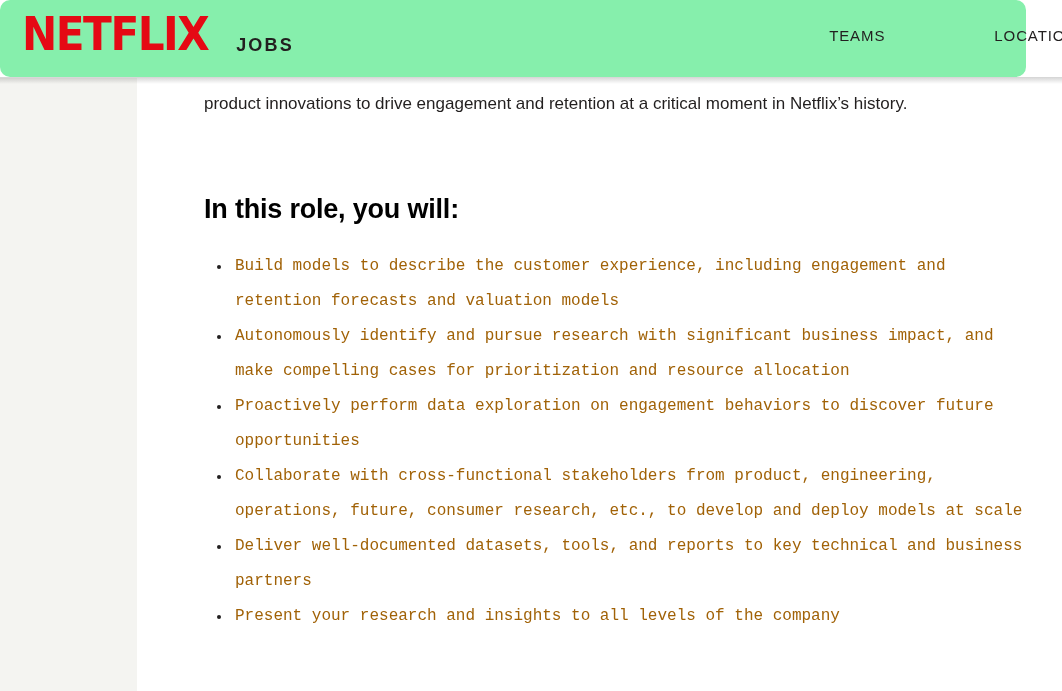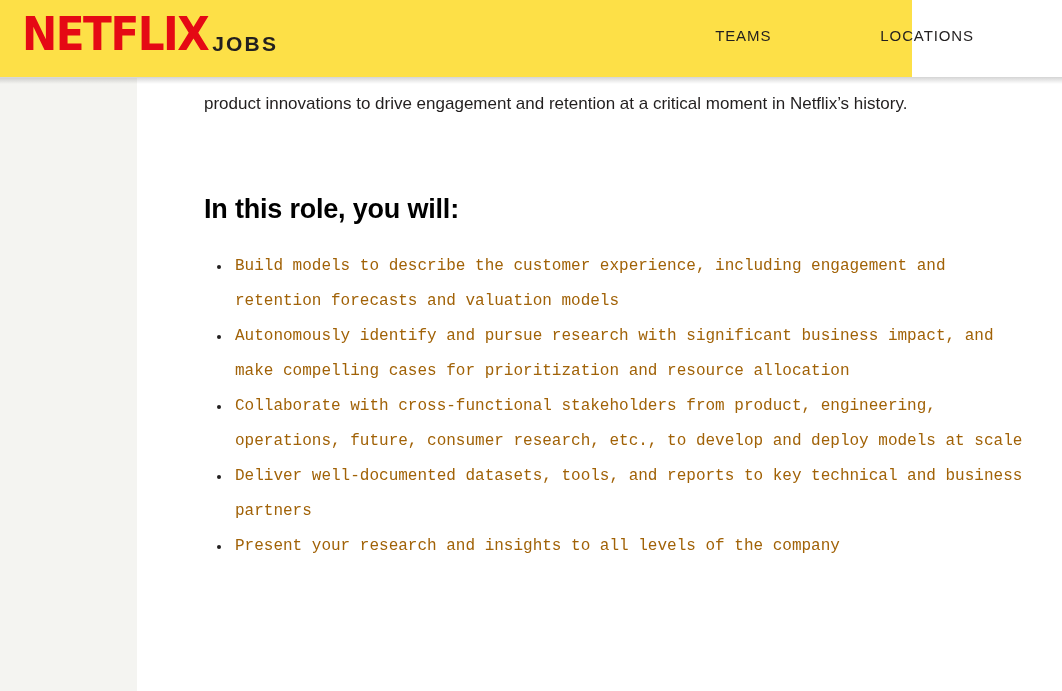--- a/index.html
+++ b/index.html
@@ -13,26 +13,27 @@
   body {
     font-family: "Liberation Sans", sans-serif;
     background: #ffffff;
     position: relative;
   }
 
   
   .header {
     position: absolute;
     top: 0; left: 0;
-    width: 912px;
+    width: 1026px;
     height: 77px;
-    background: #fde047;
+    background: #86efac;
     z-index: 30;
     display: flex;
     align-items: center;
+    border-radius: 10px;
   }
   .header-shadow {
     position: absolute;
     top: 77px; left: 0;
     width: 1062px;
     height: 7px;
     background: linear-gradient(to bottom, rgba(0,0,0,0.17), rgba(0,0,0,0.0));
     z-index: 29;
     pointer-events: none;
   }
@@ -51,24 +52,25 @@
     line-height: 43px;
     letter-spacing: -1.5px;
     color: #E50914;
     transform: scaleY(1.08) scaleX(0.98);
     transform-origin: left bottom;
     white-space: nowrap;
   }
   .jobs-word {
     font-family: "Liberation Sans", sans-serif;
     font-weight: 700;
-    font-size: 21px;
+    font-size: 18px;
     line-height: 21px;
     letter-spacing: 2.2px;
     color: #221f1f;
+    margin-left: 24px;
     white-space: nowrap;
   }
 
   .nav {
     position: absolute;
     right: 0;
     top: 27px;
     display: flex;
     align-items: center;
     white-space: nowrap;
@@ -176,18 +178,19 @@
 
 <main class="content">
   <div class="content-inner">
     <p class="intro-para">product innovations to drive engagement and retention at a critical moment in Netflix’s history.</p>
 
     <h2 class="section-heading">In this role, you will:</h2>
 
     <ul class="bullet-list">
       <li class="bullet-item">Build models to describe the customer experience, including engagement and retention forecasts and valuation models</li>
       <li class="bullet-item">Autonomously identify and pursue research with significant business impact, and make compelling cases for prioritization and resource allocation</li>
+      <li class="bullet-item">Proactively perform data exploration on engagement behaviors to discover future opportunities</li>
       <li class="bullet-item">Collaborate with cross-functional stakeholders from product, engineering, operations, future, consumer research, etc., to develop and deploy models at scale</li>
       <li class="bullet-item">Deliver well-documented datasets, tools, and reports to key technical and business partners</li>
       <li class="bullet-item">Present your research and insights to all levels of the company</li>
     </ul>
   </div>
 </main>
 
 </body></html>

